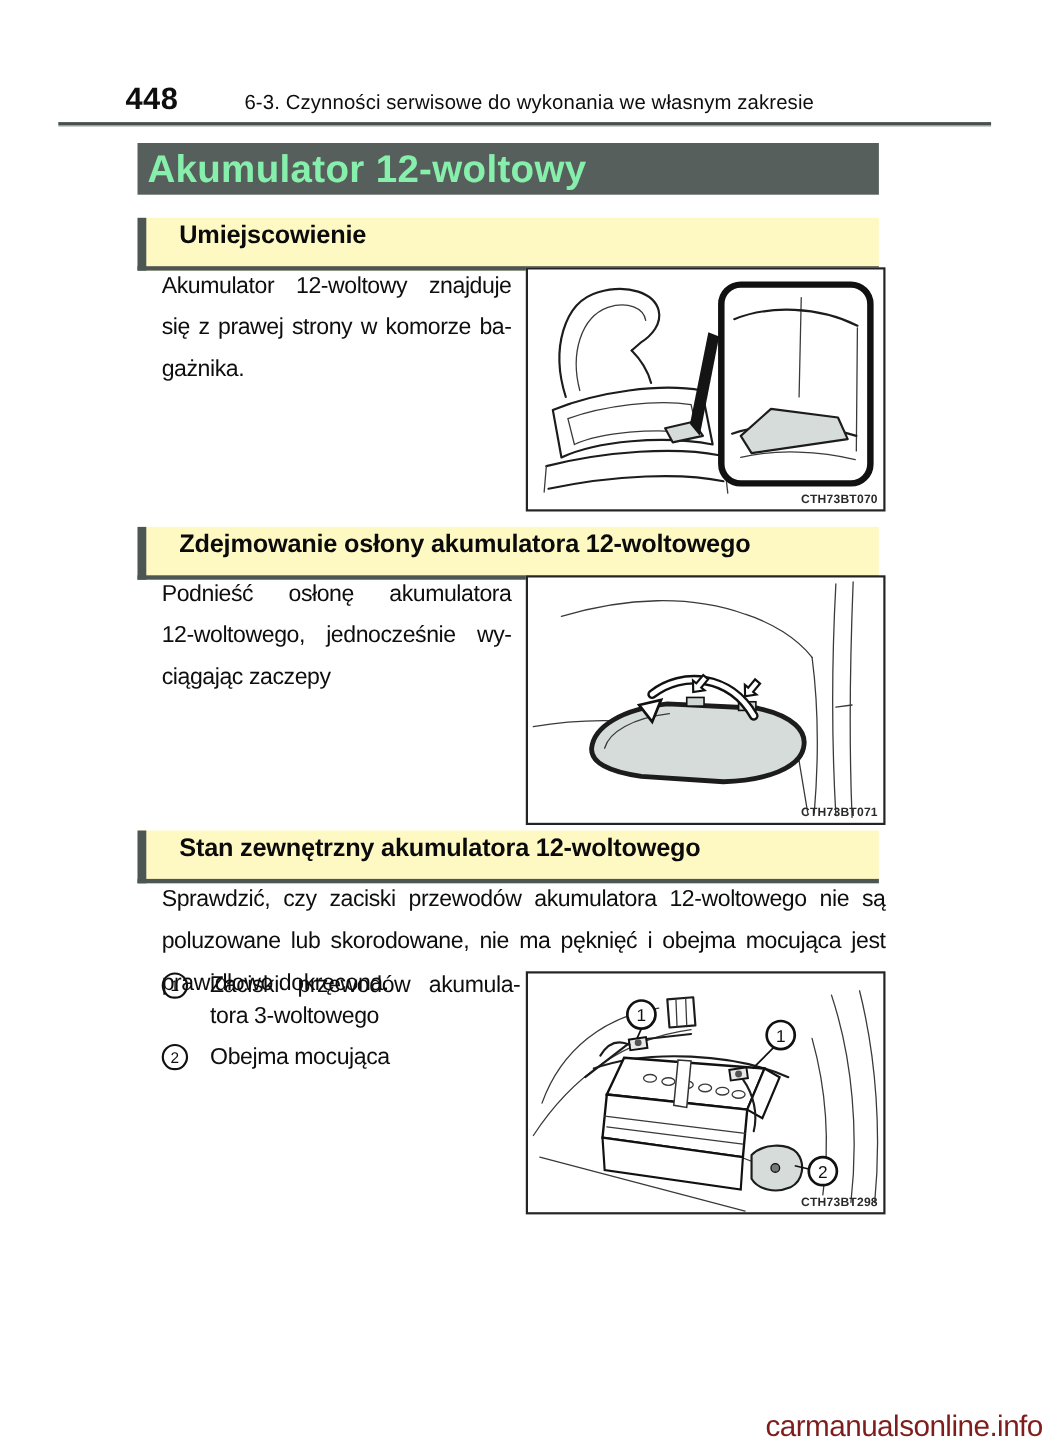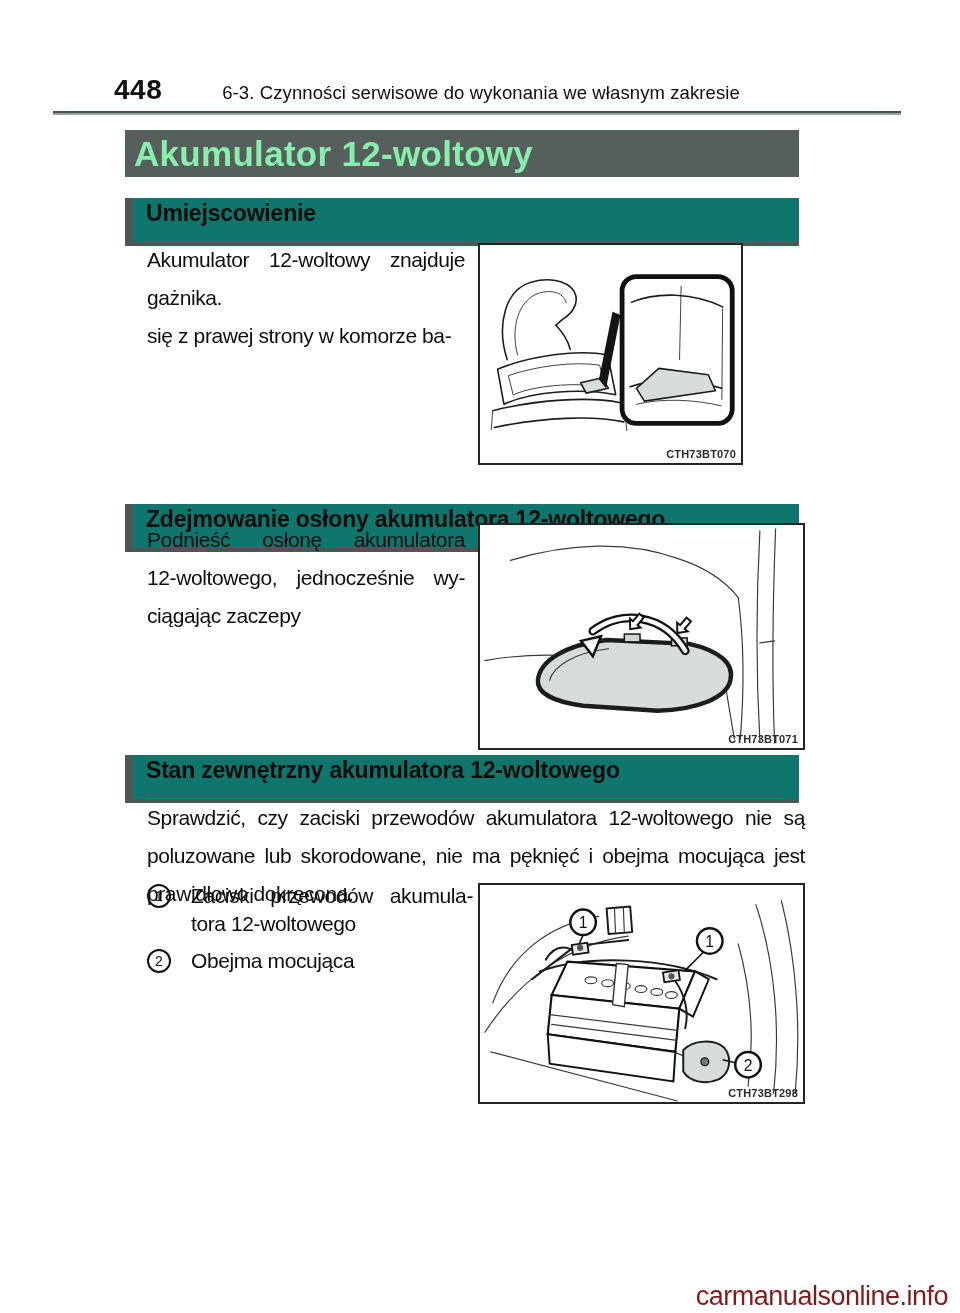--- a/index.html
+++ b/index.html
@@ -12,21 +12,21 @@
   .pg-num{font-size:28px;font-weight:bold;letter-spacing:0.5px;}
   .pg-sec{font-size:18.5px;margin-left:60px;letter-spacing:0.1px;}
   .hdr-rule{position:absolute;left:53px;top:111px;width:848px;height:4px;
     background:linear-gradient(to bottom,#46504D 0 55%,#97A19D 55% 100%);}
   
   .title-bar{position:absolute;left:125px;top:130px;width:674px;height:47px;
     background:#575F5C;color:#86efac;font-weight:bold;font-size:35px;
     line-height:47px;padding-left:9px;box-sizing:border-box;letter-spacing:0.3px;}
   
   .sec-bar{position:absolute;left:125px;width:674px;height:48px;box-sizing:border-box;
-    background:#0f766e;border-left:8px solid #4C5653;border-bottom:4px solid #4C5653;}
+    background:#fef9c3;border-left:8px solid #4C5653;border-bottom:4px solid #4C5653;padding-left:17px;}
   .sec-bar span{display:block;font-size:23px;font-weight:bold;line-height:31px;
     padding-left:13px;color:#0b0b0b;letter-spacing:-0.2px;}
   
   .para{position:absolute;font-size:21px;letter-spacing:-0.4px;line-height:38px;color:#0e0e0e;}
   .para .ln{width:100%;}
   .para .ln:not(:last-child){text-align:justify;text-align-last:justify;}
   
   .nlist{position:absolute;left:147px;top:882px;width:330px;}
   .nitem{display:flex;align-items:flex-start;margin-bottom:9px;}
   .circ{flex:0 0 auto;width:20px;height:20px;border:2px solid #111;border-radius:50%;
@@ -56,25 +56,25 @@
   </div>
   <div class="hdr-rule"></div>
 
   <div class="title-bar">Akumulator 12-woltowy</div>
 
   <div class="sec-bar" style="top:198px">
     <span>Umiejscowienie</span>
   </div>
   <div class="para" style="left:147px;top:241px;width:318px">
     <div class="ln">Akumulator 12-woltowy znajduje</div>
+    <div class="ln">się z prawej strony w komorze ba-</div>
     <div class="ln">gażnika.</div>
-    <div class="ln">się z prawej strony w komorze ba-</div>
-  </div>
-
-  <div class="figure" style="left:478px;top:243px;width:265px;height:222px">
+  </div>
+
+  <div class="figure" style="left:478px;top:243px;width:327px;height:222px">
     <svg viewBox="0 0 327 222">
       <g>
         <path class="lw" d="M 34 118 C 20 74 32 30 64 21 C 92 13 116 22 120 38 C 123 50 114 61 103 68 L 95 75"></path>
         <path class="thin" d="M 47 112 C 38 78 48 44 73 35 C 92 29 106 36 108 47"></path>
         <path class="lw" d="M 95 75 C 103 83 110 94 113 105"></path>
         <path class="lw" d="M 22 130 C 64 113 122 105 160 112 L 170 162 C 124 153 62 159 30 174 L 22 130 Z"></path>
         <path class="thin" d="M 36 138 C 70 126 118 120 150 125 L 156 152 C 116 146 66 151 42 162 Z"></path>
         <path class="lw" d="M 16 182 C 72 168 136 164 176 172"></path>
         <path class="lw" d="M 18 203 C 80 190 142 188 180 196"></path>
         <path class="thin" d="M 180 172 L 184 207 M 16 182 L 14 206"></path>
@@ -87,21 +87,21 @@
         <path class="lw" d="M 190 46 C 222 33 268 34 304 52"></path>
         <path class="thin" d="M 304 54 L 303 168"></path>
         <path class="lw" d="M 188 152 C 220 141 268 143 303 154"></path>
         <polygon class="gfill" points="196,154 224,129 286,137 295,157 206,170"></polygon>
         <path class="thin" d="M 196 174 C 228 166 270 168 302 176"></path>
       </g>
     </svg>
     <span class="fig-code">CTH73BT070</span>
   </div>
 
-  <div class="sec-bar" style="top:504px">
+  <div class="sec-bar" style="top:479px">
     <span>Zdejmowanie osłony akumulatora 12-woltowego</span>
   </div>
   <div class="para" style="left:147px;top:521px;width:318px">
     <div class="ln">Podnieść osłonę akumulatora</div>
     <div class="ln">12-woltowego, jednocześnie wy-</div>
     <div class="ln">ciągając zaczepy</div>
   </div>
 
   <div class="figure" style="left:478px;top:523px;width:327px;height:227px">
     <svg viewBox="0 0 327 227">
@@ -140,21 +140,21 @@
     <div class="ln">Sprawdzić, czy zaciski przewodów akumulatora 12-woltowego nie są</div>
     <div class="ln">poluzowane lub skorodowane, nie ma pęknięć i obejma mocująca jest</div>
     <div class="ln">prawidłowo dokręcona.</div>
   </div>
 
   <div class="nlist">
     <div class="nitem">
       <span class="circ">1</span>
       <span class="ntext">
         <span class="ln" style="display:block">Zaciski przewodów akumula-</span>
-        <span class="ln" style="display:block">tora 12-woltowego</span>
+        <span class="ln" style="display:block">tora 3-woltowego</span>
       </span>
     </div>
     <div class="nitem">
       <span class="circ">2</span>
       <span class="ntext">
         <span class="ln" style="display:block">Obejma mocująca</span>
       </span>
     </div>
   </div>
 

